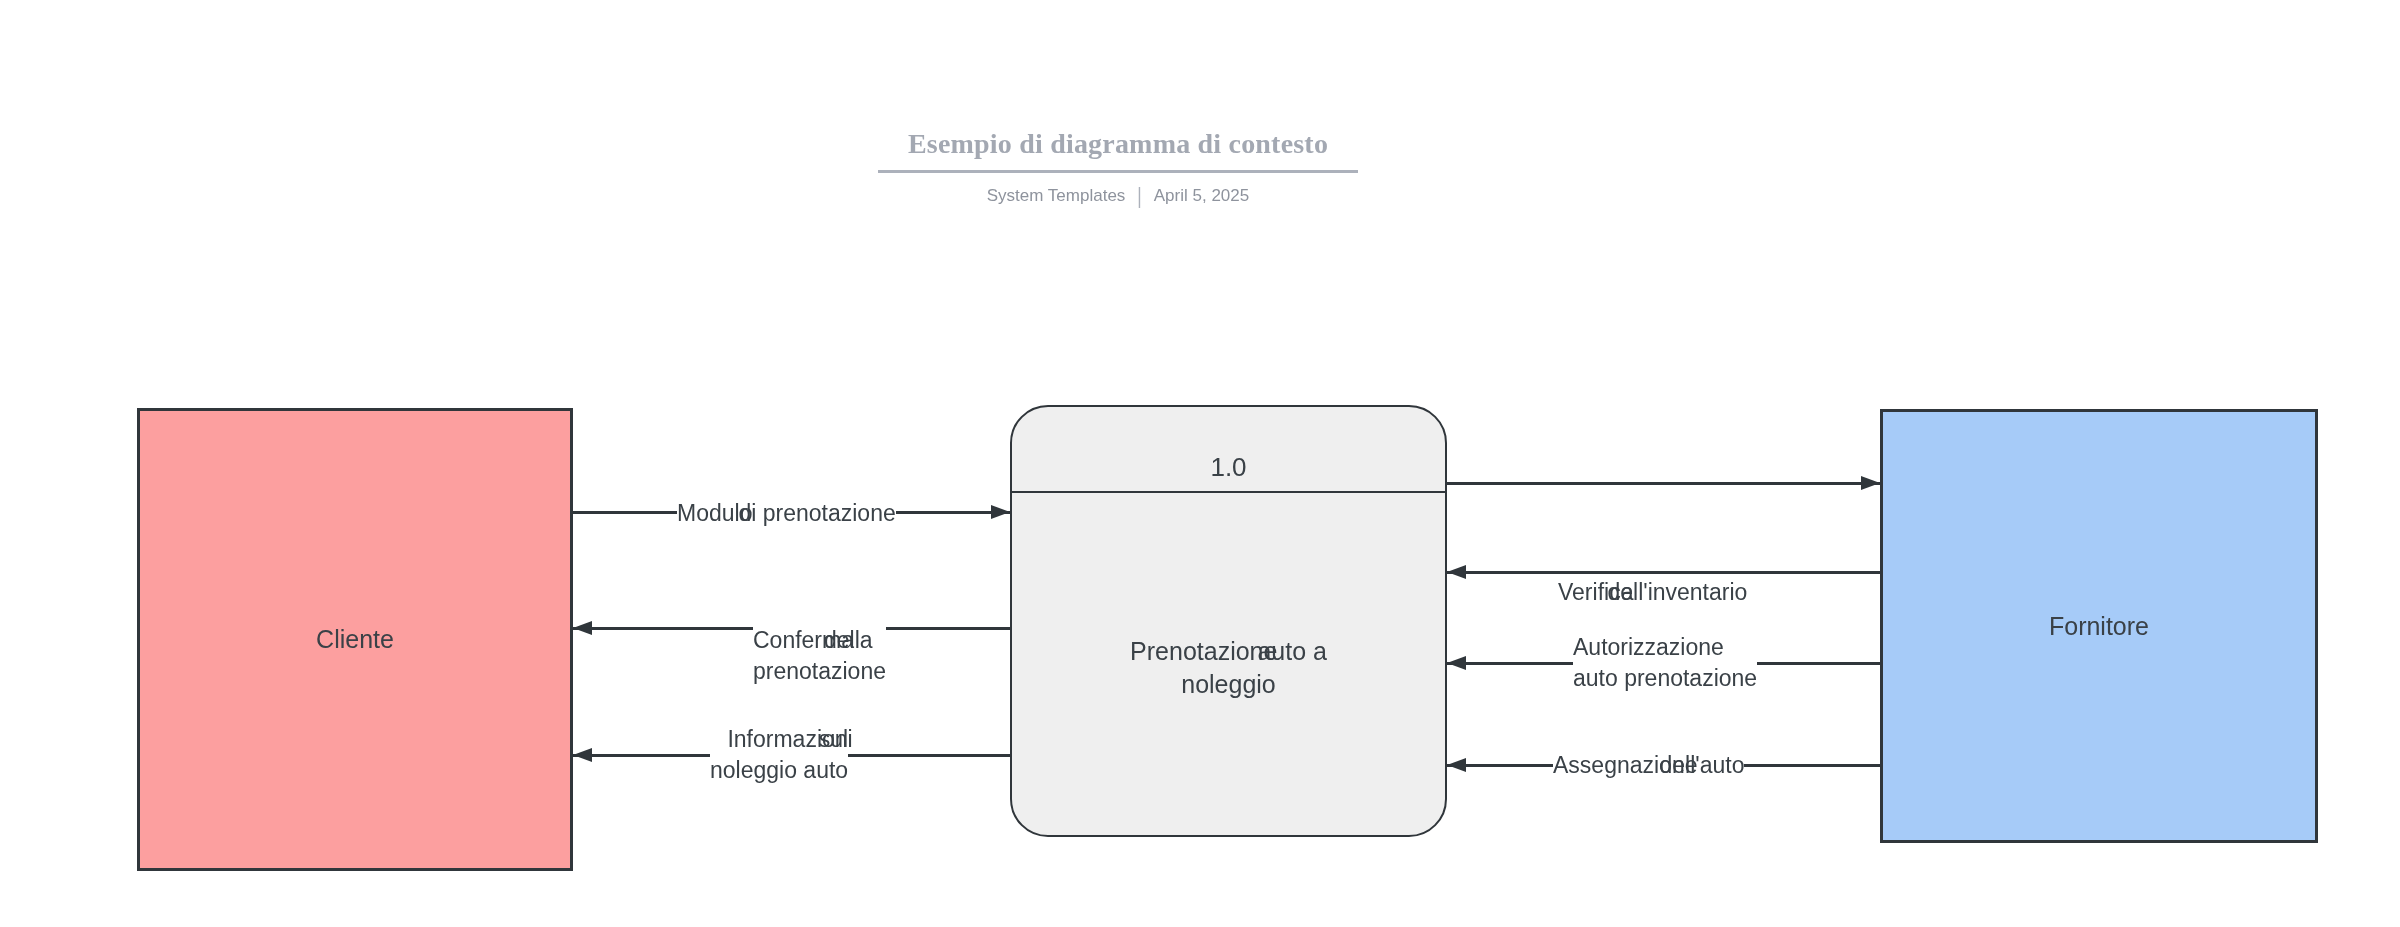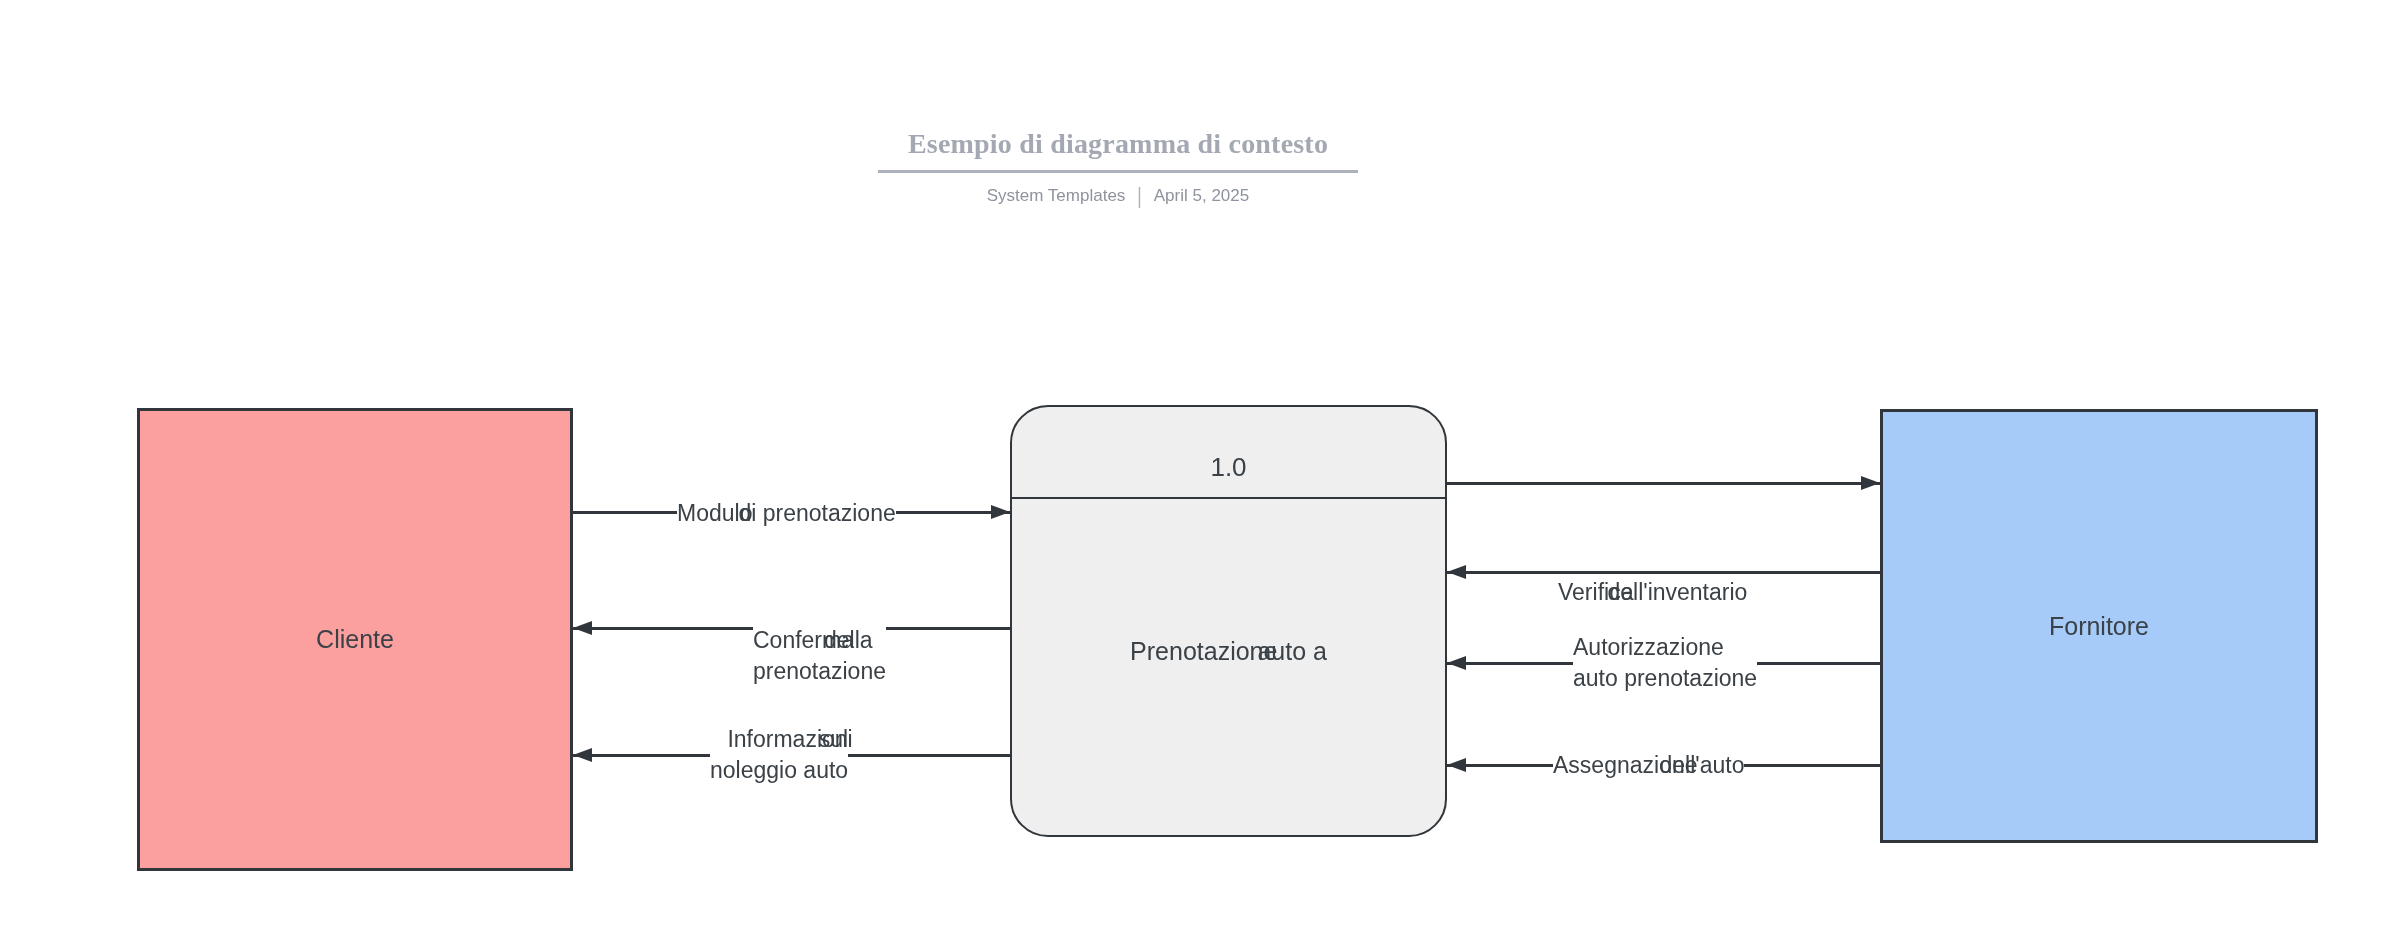--- a/index.html
+++ b/index.html
@@ -17,21 +17,21 @@
   
   .entity{position:absolute;border:3px solid var(--stroke,#30363B);display:flex;align-items:center;
           justify-content:center;font-size:25px;color:var(--text,#3A4147);box-sizing:border-box;}
   .cliente{left:137px;top:408px;width:436px;height:463px;background:var(--cliente-fill,#FC9F9F);}
   .fornitore{left:1880px;top:409px;width:438px;height:434px;background:var(--fornitore-fill,#A6CBF8);text-align:center;}
 
   
   .process{position:absolute;left:1010px;top:405px;width:437px;height:432px;box-sizing:border-box;
            background:var(--process-fill,#EFEFEF);border:2px solid var(--stroke,#30363B);border-radius:38px;}
   .process-header{height:76px;border-bottom:2px solid var(--stroke,#30363B);display:flex;
-                  align-items:flex-end;justify-content:center;padding-bottom:14px;
+                  align-items:flex-end;justify-content:center;padding-bottom:8px;
                   font-size:26px;color:var(--text,#3A4147);}
   .process-label{position:absolute;left:0;right:0;top:228px;text-align:center;font-size:25px;
                  line-height:33px;color:var(--text,#3A4147);}
 
   
   .line{position:absolute;height:3px;background:var(--stroke,#30363B);z-index:1;}
   .ah{position:absolute;width:0;height:0;border-top:7px solid transparent;
       border-bottom:7px solid transparent;z-index:3;}
   .ah-r{border-left:19px solid var(--stroke,#30363B);}
   .ah-l{border-right:19px solid var(--stroke,#30363B);}
@@ -58,20 +58,21 @@
     <span>Cliente</span>
   </div>
   <div class="entity fornitore">
     <span>Fornitore</span>
   </div>
 
   <div class="process">
     <div class="process-header">1.0</div>
     <div class="process-label">
       <div class="l1"><span>Prenotazione</span><span class="ov" style="margin-left:-20px">auto a</span></div>
+      <div class="l2">noleggio</div>
     </div>
   </div>
 
   <div class="line" style="left:573px;top:511px;width:437px;"></div>
   <div class="ah ah-r" style="left:991px;top:505px;"></div>
   <div class="flow-label" style="left:677px;top:513px;">
     <div class="l1"><span>Modulo</span><span class="ov" style="margin-left:-14px">di prenotazione</span></div>
 
   </div>
 

